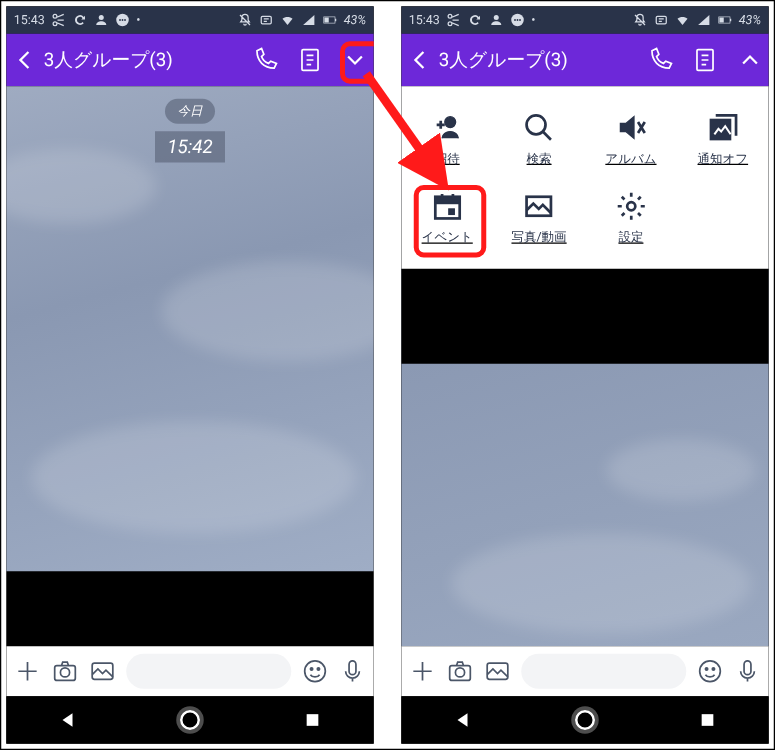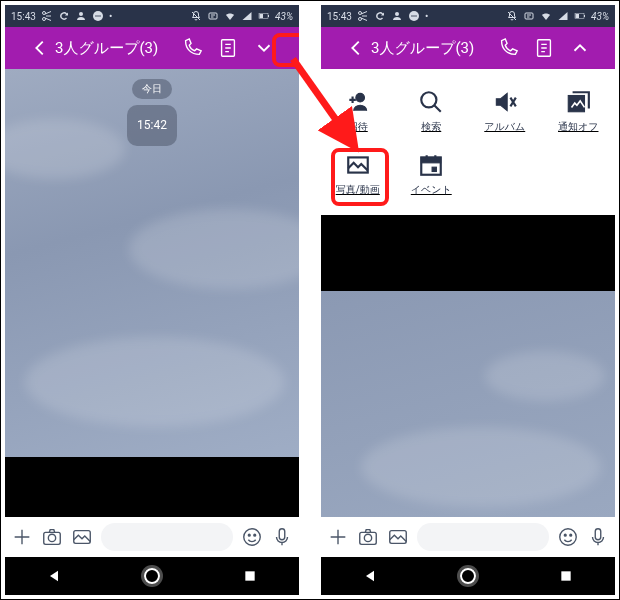--- a/index.html
+++ b/index.html
@@ -24,52 +24,53 @@
     display: flex;
     align-items: center;
     font-size: 10px;
     padding: 0 6px;
   }
   .statusbar-left { display: flex; align-items: center; gap: 5px; }
   .statusbar-right { margin-left: auto; display: flex; align-items: center; gap: 5px; font-style: italic; }
   .st-icon { width: 12px; height: 12px; fill: #d6dce6; }
   .header {
     height: 42px;
-    background: #a21caf;
+    background: #6d28d9;
     color: #fff;
     display: flex;
     align-items: center;
-    padding: 0 24px;
+    padding: 0 4px;
   }
   .header-icon { width: 22px; height: 22px; fill: #fff; stroke: #fff; }
   .header-title { font-size: 15px; margin-left: 4px; flex: 1; }
   .header-actions { display: flex; gap: 14px; align-items: center; }
   .chat-area {
     height: 388px;
     background: linear-gradient(165deg,#9fabc1 0%,#8a98b2 40%,#9fadc5 100%);
     position: relative;
     overflow: hidden;
+    font-style: italic;
   }
   .cloud { position: absolute; background: rgba(255,255,255,0.15); border-radius: 50%; filter: blur(6px); }
   .date-pill {
     background: rgba(80,90,110,0.55);
     color: #fff;
     font-size: 10px;
     padding: 3px 10px;
     border-radius: 10px;
     display: inline-block;
     margin: 10px auto 6px;
   }
   .center { text-align: center; }
   .sys-msg {
     background: rgba(80,90,110,0.55);
     color: #fff;
-    font-size: 12px;
-    padding: 12px 10px;
-    border-radius: 10px;
+    font-size: 15px;
+    padding: 2px 10px;
+    border-radius: 0;
     display: inline-block;
     line-height: 1.4;
   }
   .composer {
     position: absolute; bottom: 38px; left: 0; right: 0;
     height: 40px; background: #fff;
     display: flex; align-items: center;
     padding: 0 6px; gap: 8px;
   }
   .composer-icon { width: 22px; height: 22px; stroke: #4b5668; fill: none; stroke-width: 1.5; }
@@ -322,33 +323,40 @@
         <div class="menu-item">
           <svg class="menu-icon" viewBox="0 0 24 24">
               <rect x="3" y="6" width="15" height="15" fill="#293349"></rect>
               <path d="M7 3h15v15" fill="none" stroke-width="2"></path>
               <path d="M6 17l3-4 2 2 3-4 4 6" stroke="#fff" stroke-width="1.5" fill="none"></path>
             </svg>
           <span class="menu-label">通知オフ</span>
         </div>
         <div class="menu-item">
           <svg class="menu-icon" viewBox="0 0 24 24">
-              <rect x="3" y="5" width="18" height="14" fill="none" stroke-width="2"></rect>
-              <path d="M3 15l5-5 4 4 3-3 6 6" fill="none" stroke-width="2"></path>
-            </svg>
-          <span class="menu-label">写真/動画</span>
-        </div>
-        <div class="menu-item">
-          <svg class="menu-icon" viewBox="0 0 24 24">
               <rect x="3" y="5" width="18" height="16" fill="none" stroke-width="2"></rect>
               <rect x="3" y="5" width="18" height="5" fill="#293349"></rect>
               <path d="M8 3v4M16 3v4" stroke-width="2"></path>
               <rect x="13" y="14" width="4" height="4" fill="#293349"></rect>
             </svg>
           <span class="menu-label">イベント</span>
+        </div>
+        <div class="menu-item">
+          <svg class="menu-icon" viewBox="0 0 24 24">
+              <rect x="3" y="5" width="18" height="14" fill="none" stroke-width="2"></rect>
+              <path d="M3 15l5-5 4 4 3-3 6 6" fill="none" stroke-width="2"></path>
+            </svg>
+          <span class="menu-label">写真/動画</span>
+        </div>
+        <div class="menu-item">
+          <svg class="menu-icon" viewBox="0 0 24 24">
+              <circle cx="12" cy="12" r="3" fill="none" stroke-width="2"></circle>
+              <path d="M12 2v3M12 19v3M2 12h3M19 12h3M5 5l2 2M17 17l2 2M19 5l-2 2M7 17l-2 2" stroke-width="2"></path>
+            </svg>
+          <span class="menu-label">設定</span>
         </div>
       </div>
     </div>
 
     <div class="chat-area" style="position:absolute;top:64px;left:0;right:0;bottom:78px;z-index:-1">
       <div class="cloud" style="width:260px;height:90px;left:30px;bottom:30px"></div>
       <div class="cloud" style="width:160px;height:70px;right:-20px;top:230px"></div>
     </div>
     <div style="position:absolute;top:286px;left:0;right:0;bottom:78px;background:linear-gradient(165deg,#8b99b3 0%,#9aa8c0 100%)">
       <div class="cloud" style="width:240px;height:80px;left:40px;bottom:10px"></div>

